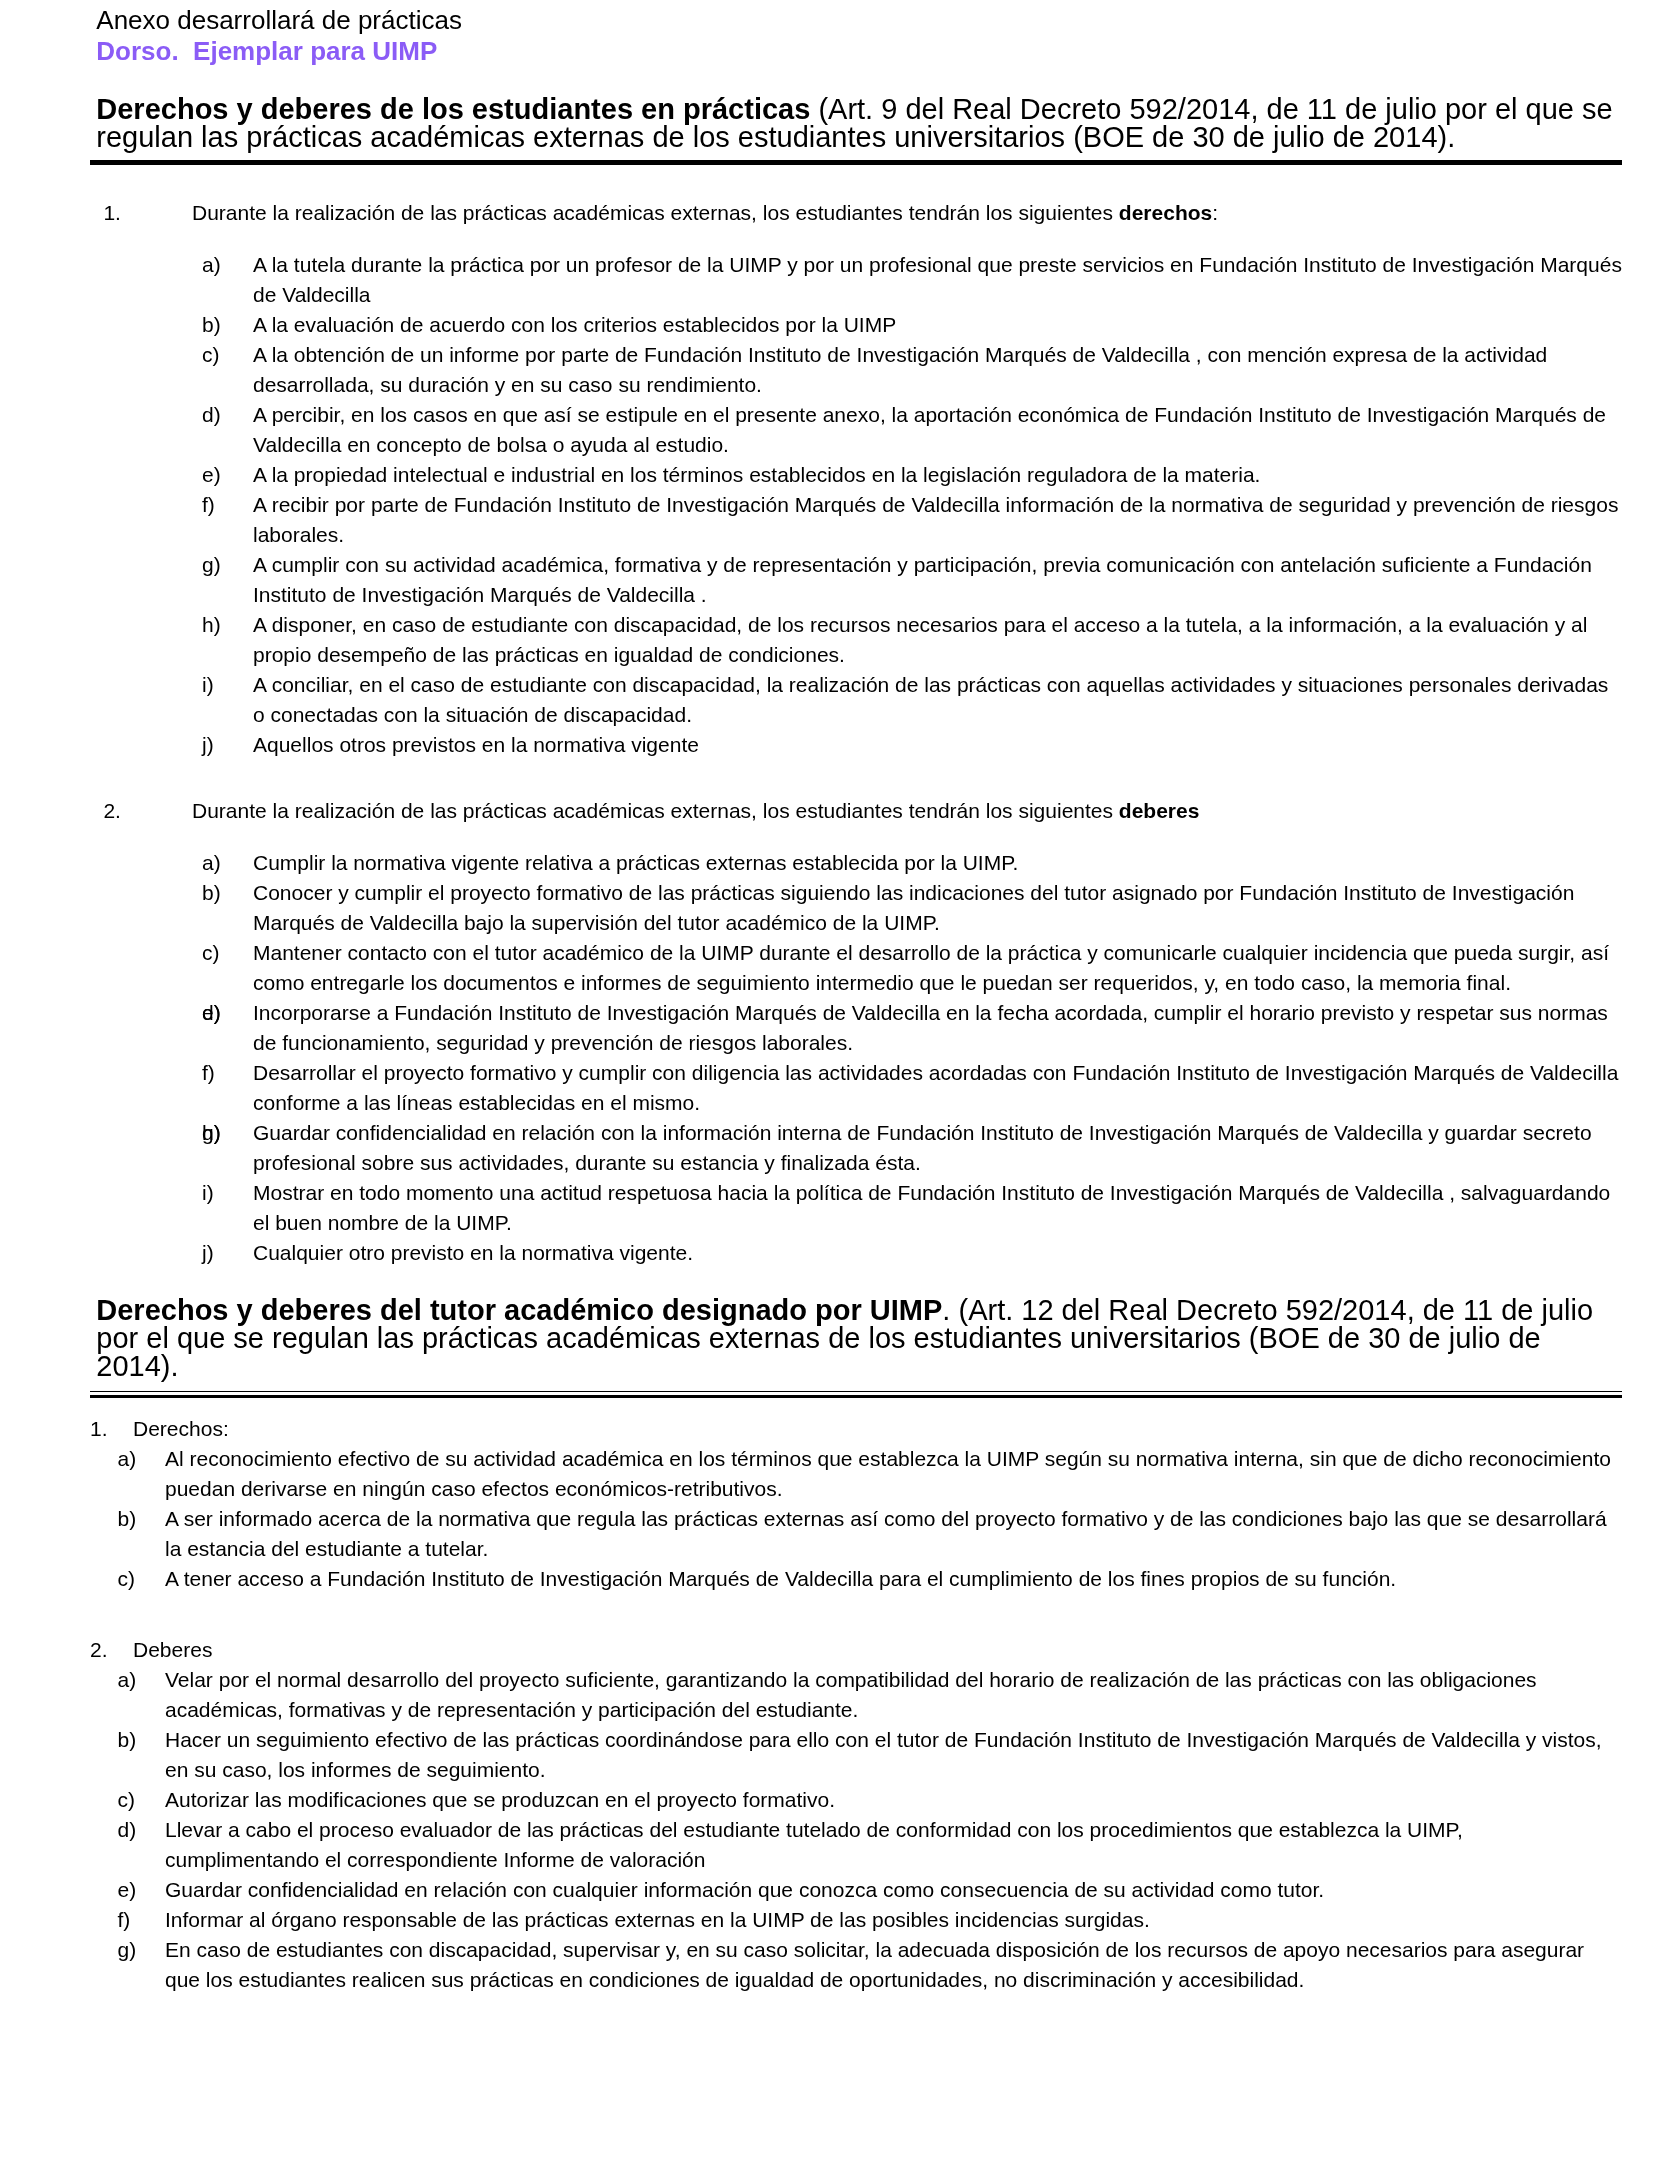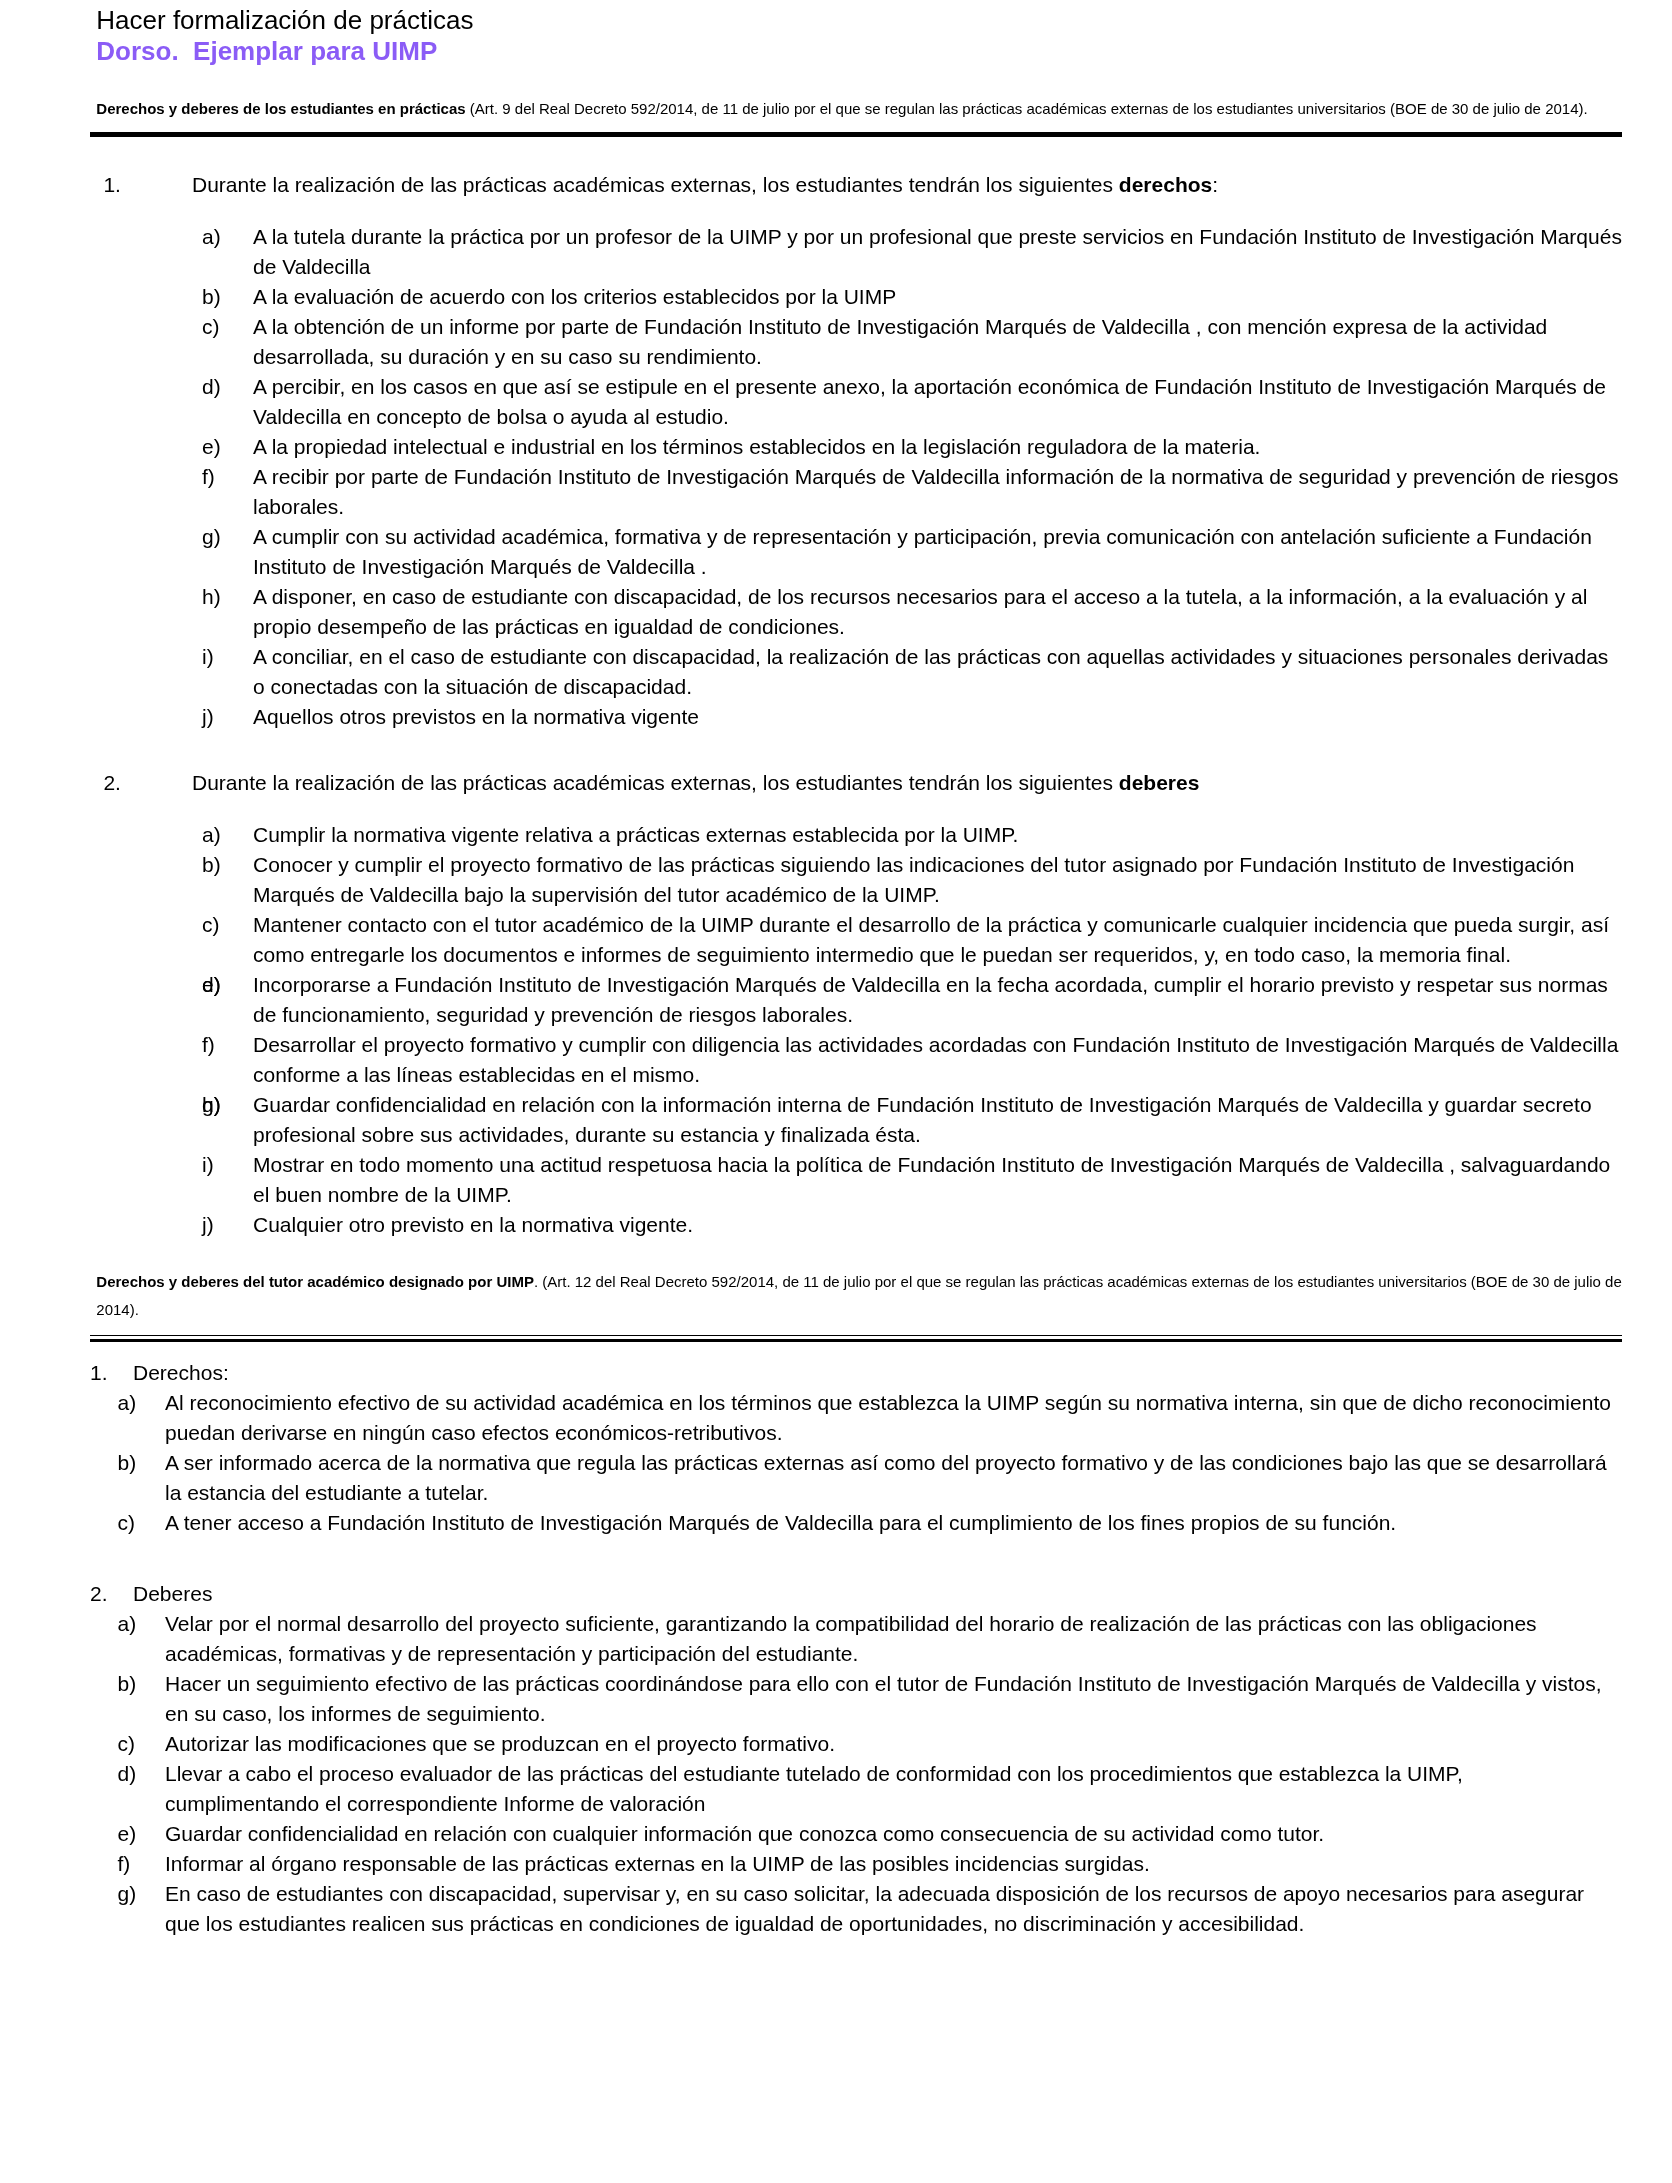--- a/index.html
+++ b/index.html
@@ -22,21 +22,21 @@
   }
   .subtitle {
     font-size:26px;
     line-height:31px;
     padding-left:6.3px;
     font-weight:bold;
     color:#8b5cf6;
   }
   .section-heading {
     margin-top:28px;
-    font-size:15px;
+    font-size:29px;
     line-height:28px;
     padding-left:6.3px;
   }
   .section-heading .hb { font-weight:bold; }
   .rule-single {
     margin-top:9.4px;
     height:4.7px;
     background:#000;
   }
   .rule-double {
@@ -70,21 +70,21 @@
   .list-a .item { padding-left:163px; }
   .list-a .item .letter { position:absolute; left:112px; }
   .list-b .item { padding-left:75px; }
   .list-b .item .letter { position:absolute; left:27.5px; }
 </style>
 </head>
 <body>
 
 <div class="page">
 
-  <div class="pretitle">Hacer formalización de prácticas</div>
+  <div class="pretitle">Anexo desarrollará de prácticas</div>
   <div class="subtitle">Dorso.&nbsp; Ejemplar para UIMP</div>
 
   <div class="section-heading">
     <span class="hb">Derechos y deberes de los estudiantes en prácticas</span><span> (Art. 9 del Real Decreto 592/2014, de 11 de julio por el que se regulan las prácticas académicas externas de los estudiantes universitarios (BOE de 30 de julio de 2014).</span>
   </div>
   <div class="rule-single"></div>
 
   <div class="num-intro intro-a">
     <span class="num">1.</span>
     <span>Durante la realización de las prácticas académicas externas, los estudiantes tendrán los siguientes </span><span class="ib">derechos</span><span>:</span>

